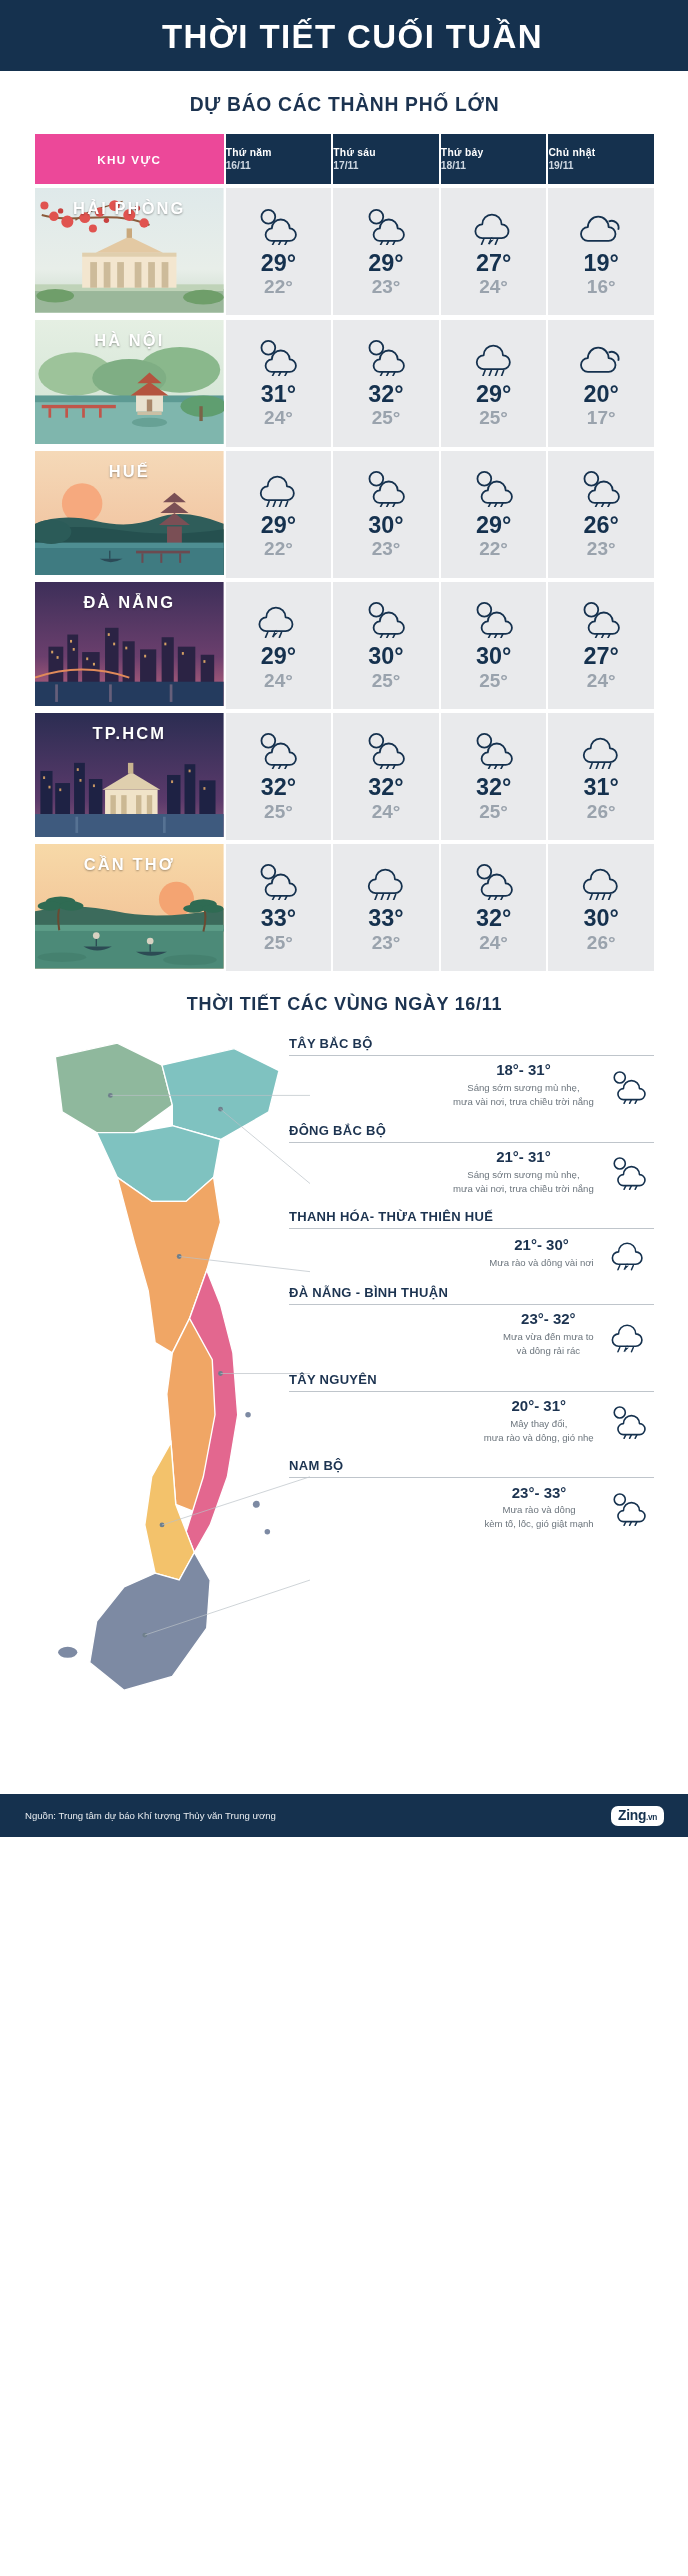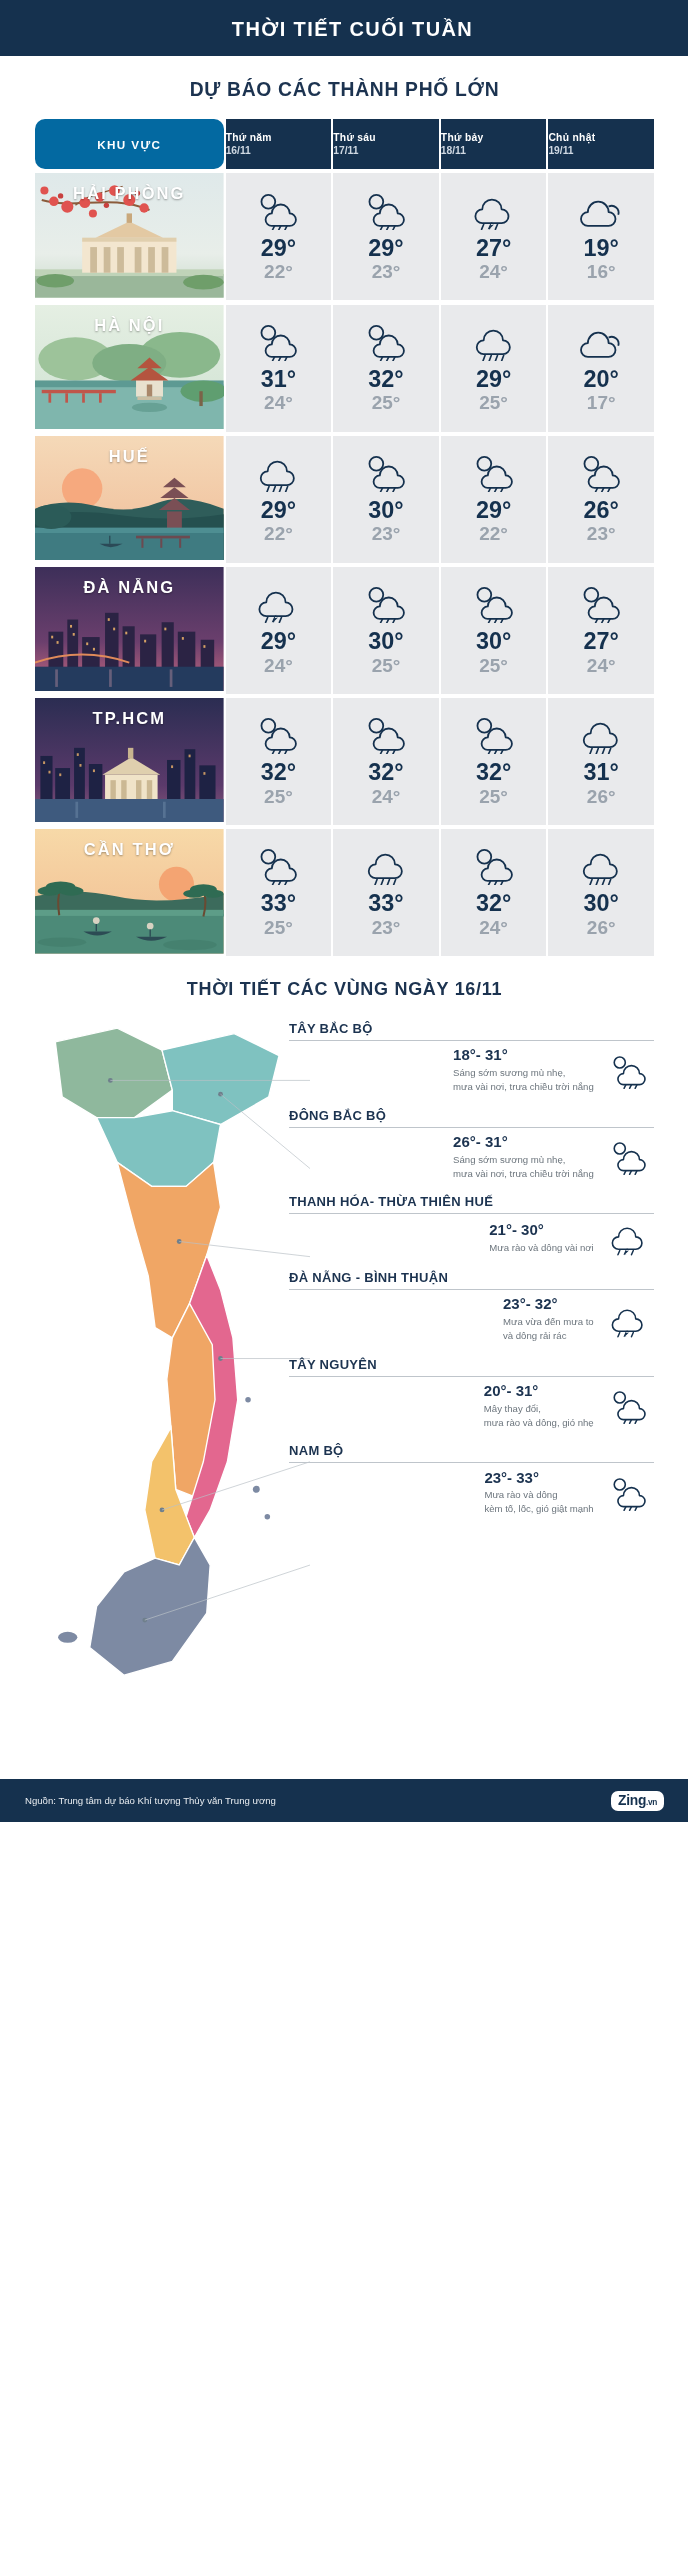--- a/index.html
+++ b/index.html
@@ -12,51 +12,50 @@
   .page { width: 689px; position: relative; background:#fff; }
 
   
   .header {
     background: #15314e;
     padding: 18px 0 15px;
     text-align: center;
   }
   .header h1 {
     color: #ffffff;
-    font-size: 20px;
+    font-size: 33px;
     letter-spacing: 1.4px;
     font-weight: bold;
     margin-left: 16px;
   }
 
   
   .section-title {
     text-align: center;
     font-size: 19.3px;
     font-weight: bold;
     letter-spacing: 0.7px;
     color: #1c3350;
     padding: 23.4px 0 18px;
   }
 
   
   .table-wrap { padding: 0 33px; }
   .wtable { width: 100%; border-collapse: separate; border-spacing: 2.1px 0; }
 
   .head-region {
-    background: #0369a1;
+    background: #ec4899;
     color: #fff;
     font-size: 11.7px;
     font-weight: bold;
     letter-spacing: 1.4px;
     text-align: center;
     height: 50px;
     width: 193px;
     vertical-align: middle;
-    border-radius: 10px;
   }
   .head-day {
     background: #15314e;
     color: #fff;
     text-align: left;
     height: 50px;
     vertical-align: middle;
     width: 107px;
   }
   .head-day .dayname { font-size: 10.3px; font-weight: bold; letter-spacing: 0.3px; }
@@ -115,21 +114,21 @@
   .region-block { padding: 0 20.7px 0 0; margin-bottom: 4.1px; position: relative; }
   .region-name {
     text-align: left;
     font-size: 13px;
     font-weight: bold;
     letter-spacing: 0.3px;
     padding-bottom: 4.1px;
   }
   .divider { height: 0.7px; background:#bfc5cb; margin-bottom: 5.5px; }
   .region-body { display:flex; justify-content:flex-end; align-items:center; gap: 9.6px; padding-bottom: 9.6px; }
-  .region-texts { text-align: left; }
+  .region-texts { text-align: center; }
   .region-temp { font-size: 15px; font-weight: bold; color:#1c3350; }
   .region-desc { font-size: 9.6px; color:#6c757d; line-height:1.45; margin-top:2.8px; }
   .region-icon { width: 51px; display:flex; justify-content:center; }
 
   
   .footer {
     background: #15314e;
     height: 43px;
     display:flex;
     align-items:center;
@@ -933,21 +932,21 @@
             </svg>
           </div>
         </div>
       </div>
 
       <div class="region-block">
         <div class="region-name">ĐÔNG BẮC BỘ</div>
         <div class="divider"></div>
         <div class="region-body">
           <div class="region-texts">
-            <div class="region-temp">26°- 31°</div>
+            <div class="region-temp">21°- 31°</div>
             <div class="region-desc" style="white-space:pre-line">Sáng sớm sương mù nhẹ,
 mưa vài nơi, trưa chiều trời nắng</div>
           </div>
           <div class="region-icon">
             <svg class="wi" width="48" height="37" viewBox="0 0 78 58">
               <circle cx="24" cy="16" r="9" fill="none" stroke="#15314e" stroke-width="2.6"></circle>
               <path d="M30 34 a13 13 0 0 1 26 0 a9 9 0 0 1 0 18 h-26 a9 9 0 0 1 0 -18z" fill="none" stroke="#15314e" stroke-width="2.6" stroke-linejoin="round"></path>
               <g stroke="#15314e" stroke-width="2.4" stroke-linecap="round">
                 <line x1="34" y1="52" x2="31" y2="58"></line>
                   <line x1="43" y1="52" x2="40" y2="58"></line>

